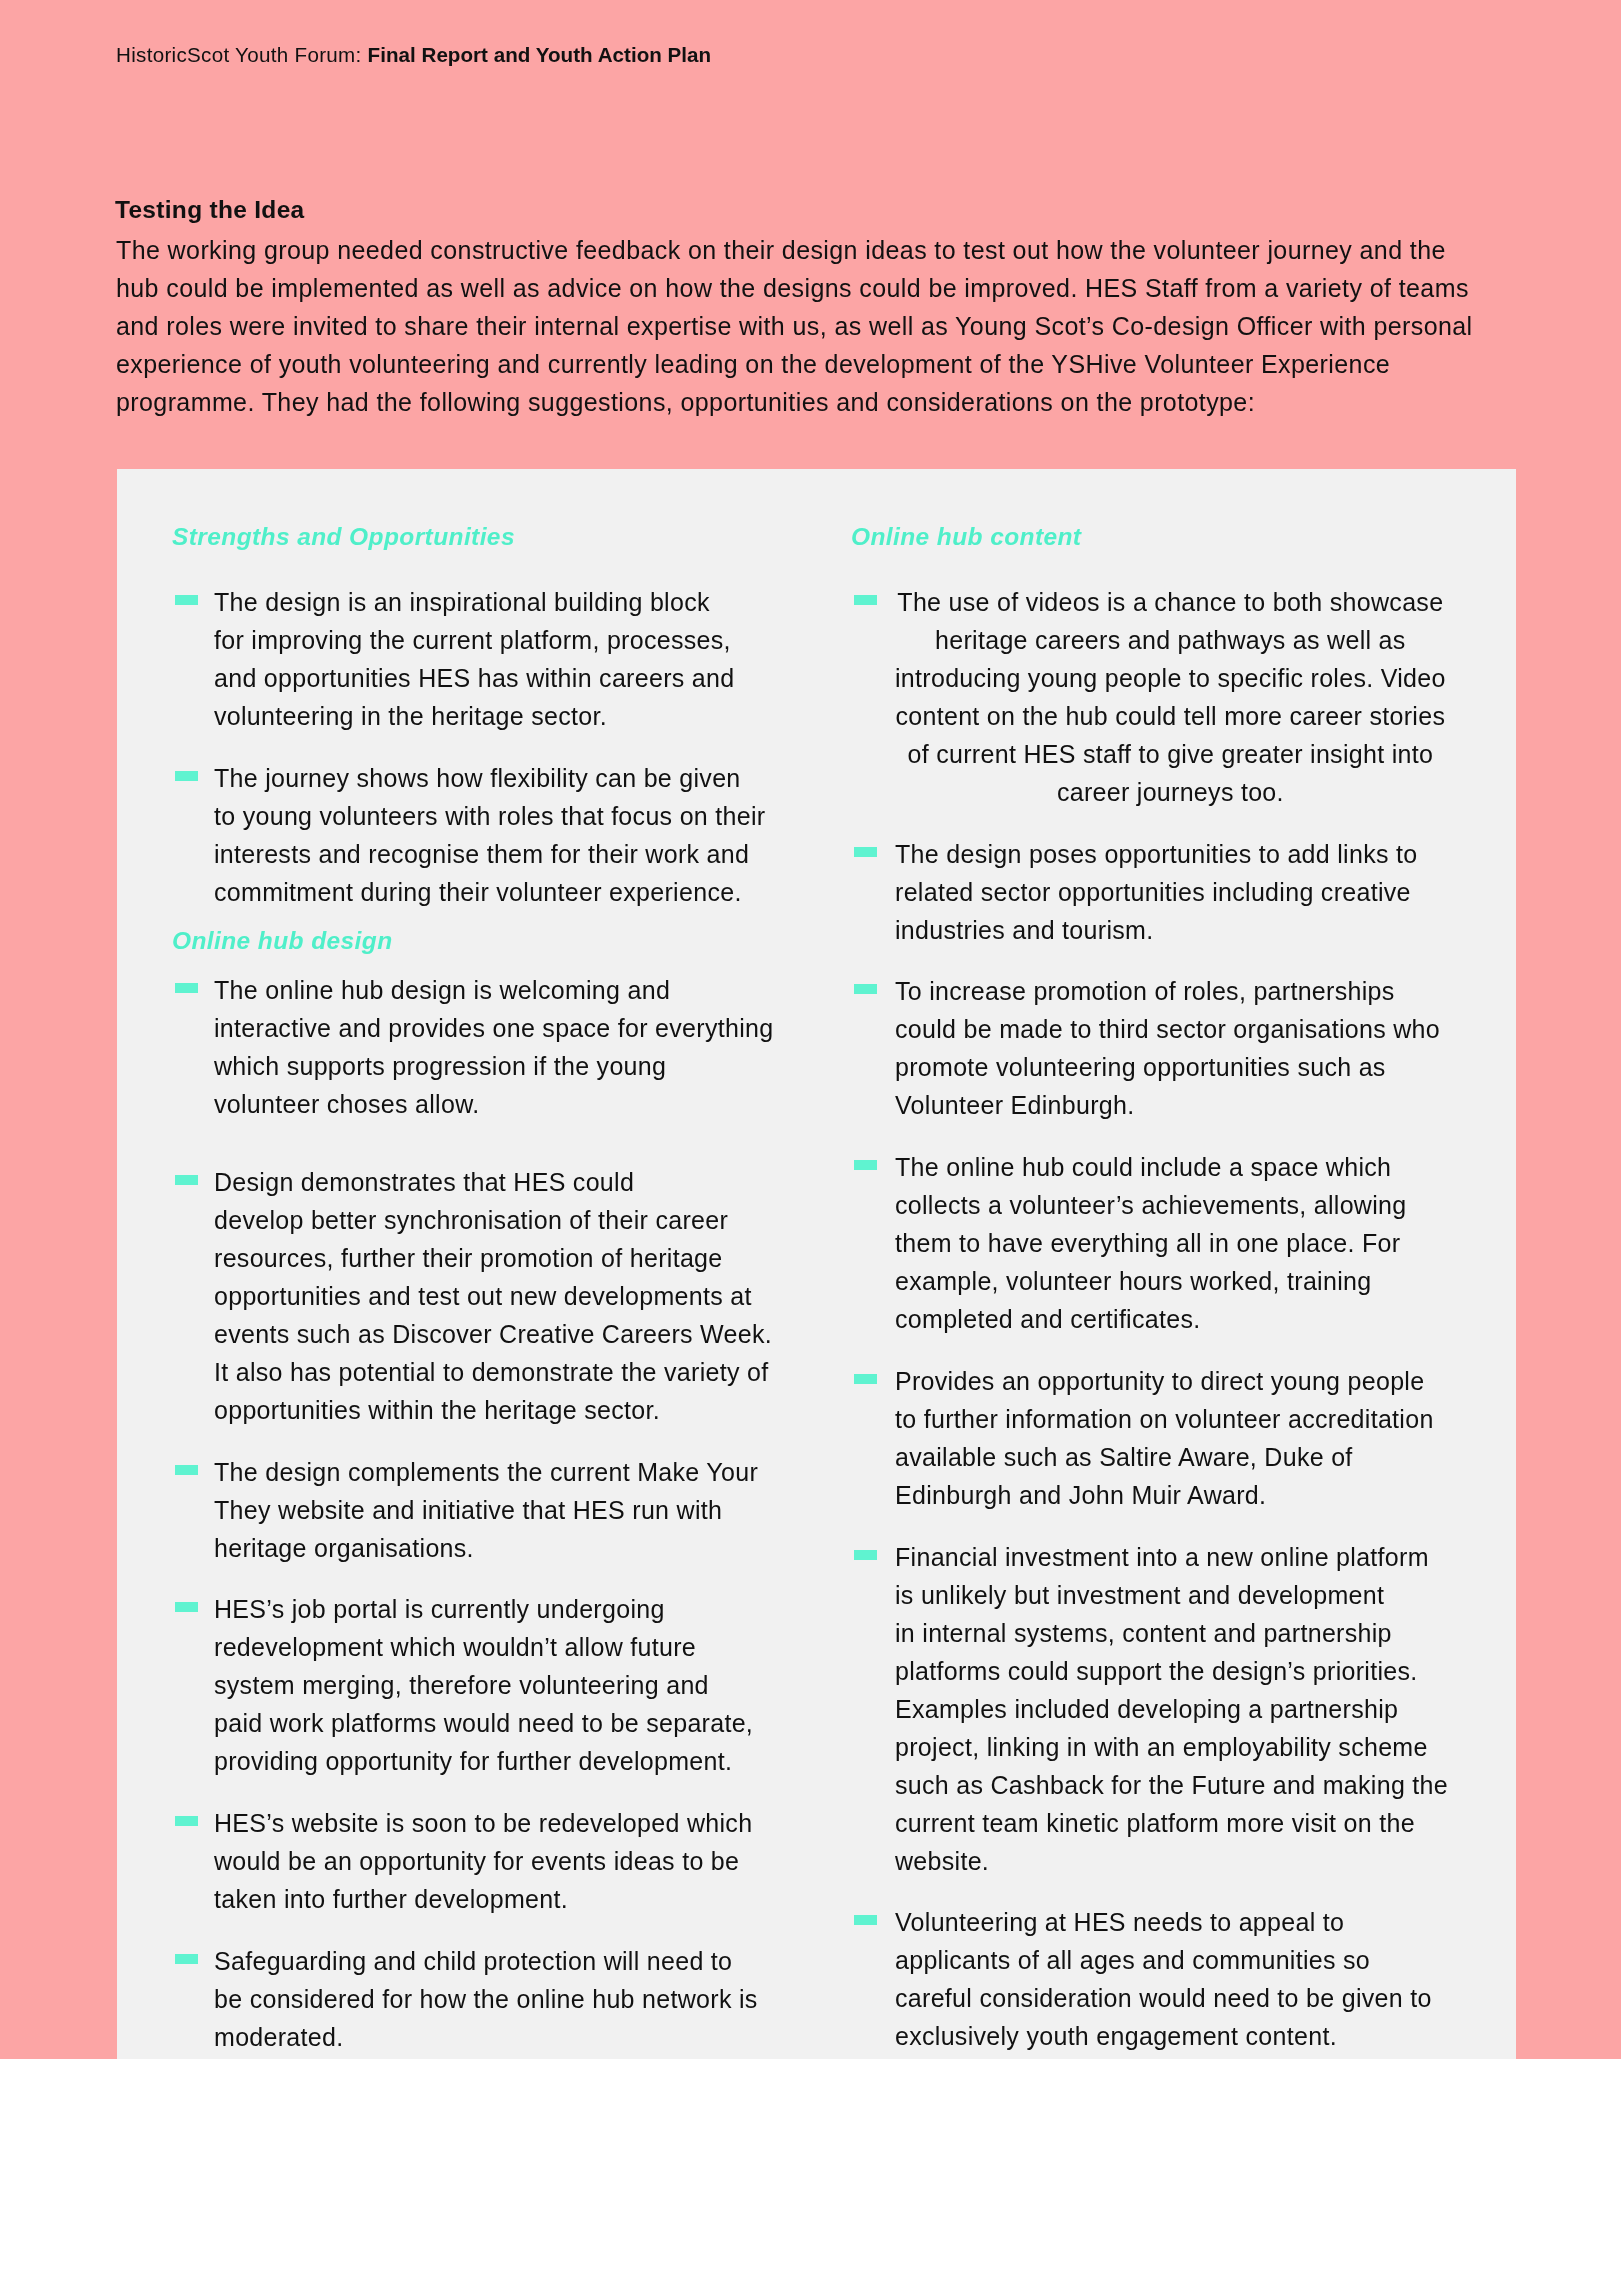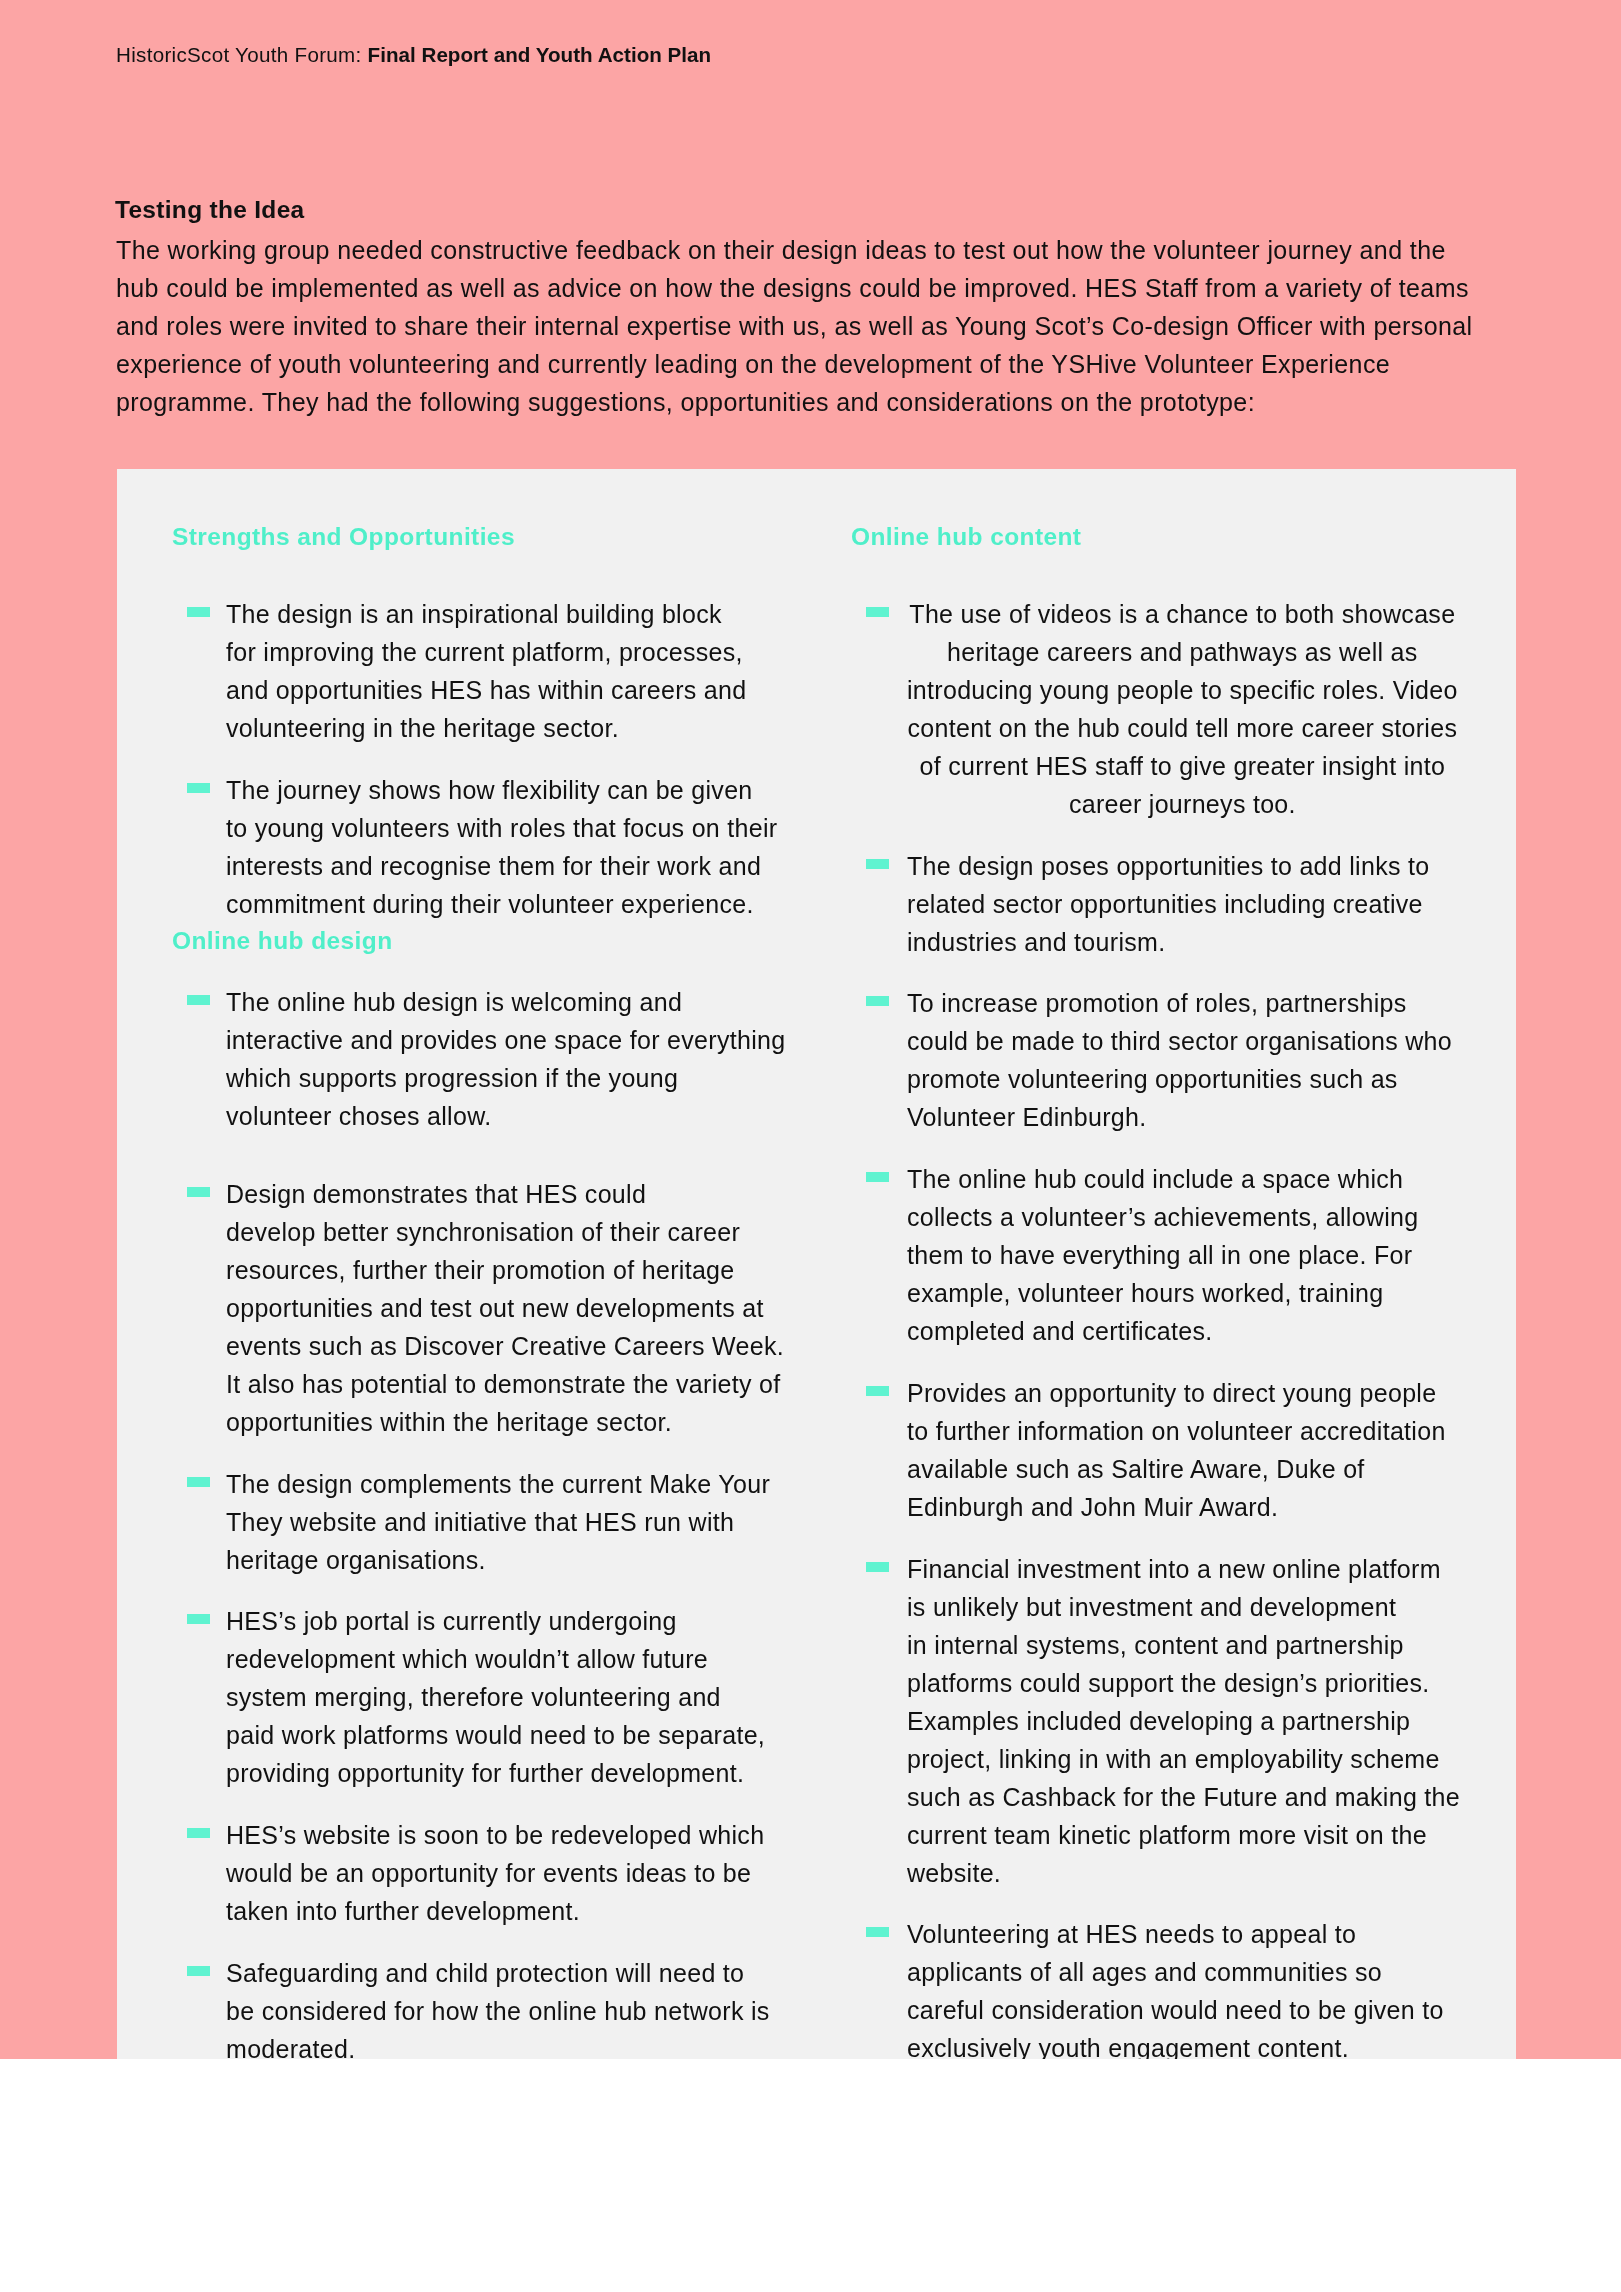--- a/index.html
+++ b/index.html
@@ -18,23 +18,23 @@
             letter-spacing:0.3px;line-height:29px;white-space:nowrap;}
 
   .intro{position:absolute;left:116px;top:231px;}
   .intro .ln{display:block;font-size:25px;line-height:38px;letter-spacing:0.4px;white-space:pre;}
 
   .panel{position:absolute;left:117px;top:469px;width:1399px;height:1683px;background:#f1f1f1;}
 
   .col{position:absolute;left:0;top:0;width:100%;height:100%;}
   .grp{position:absolute;left:0;top:0;width:100%;}
   .grp-title{position:absolute;font-size:24.5px;font-weight:700;color:#4fefc9;
-              letter-spacing:0.4px;line-height:29px;white-space:nowrap;margin:0;}
+              letter-spacing:0.4px;line-height:29px;white-space:nowrap;margin:0;font-style:italic;}
   .items{list-style:none;margin:0;padding:0;}
-  .item{position:absolute;margin:16px;padding:0;}
+  .item{position:absolute;margin:4px;padding:0;}
   .item .ln{display:block;font-size:25px;line-height:38px;letter-spacing:0.3px;white-space:pre;}
   .bullet{position:absolute;width:23.4px;height:10.3px;background:#5ff3d0;}
 
   .footer{position:absolute;left:1471px;top:2207px;}
   .pg-label{position:absolute;left:2px;top:0;font-size:18.6px;letter-spacing:0.4px;line-height:21.6px;white-space:nowrap;}
   .pg-bar{position:absolute;left:0;top:22px;width:82px;height:10px;background:#4cf8a6;}
 </style>
 </head>
 <body>
 

